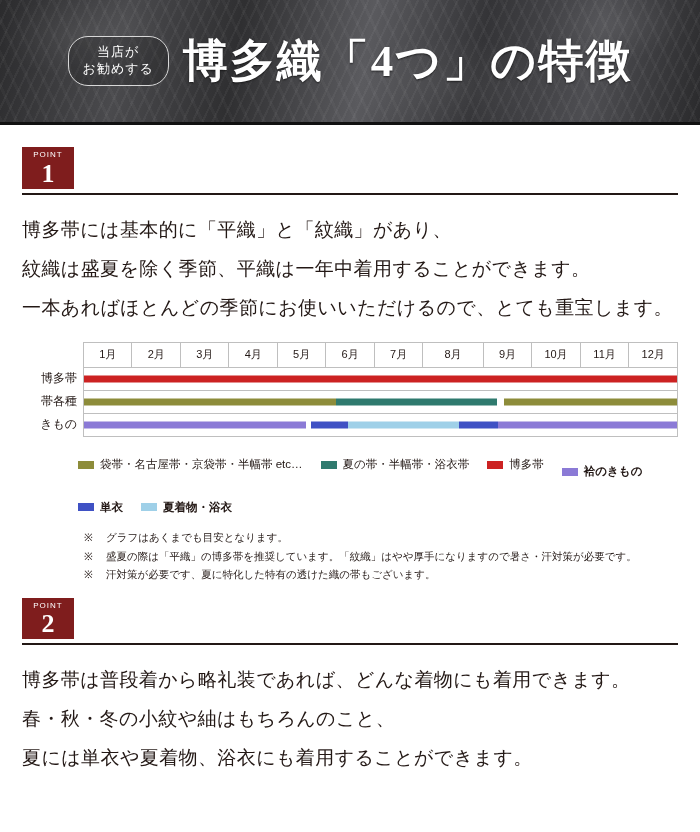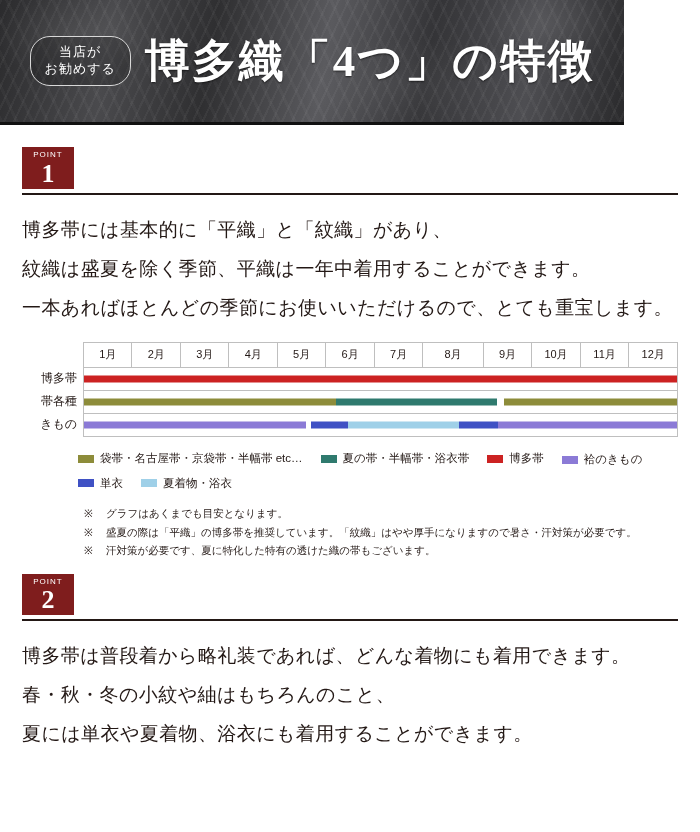--- a/index.html
+++ b/index.html
@@ -11,21 +11,21 @@
     height: 832px;
     background: #ffffff;
     font-family: "Liberation Sans", sans-serif;
     color: #231815;
     overflow: hidden;
   }
 
   
   .banner {
     position: relative;
-    width: 624px;
+    width: 700px;
     height: 122px;
     background:
       repeating-linear-gradient(115deg, rgba(255,255,255,0.045) 0px, rgba(255,255,255,0.045) 2px, rgba(0,0,0,0) 2px, rgba(0,0,0,0) 9px),
       repeating-linear-gradient(65deg, rgba(255,255,255,0.03) 0px, rgba(255,255,255,0.03) 3px, rgba(0,0,0,0) 3px, rgba(0,0,0,0) 14px),
       linear-gradient(100deg, #2b2b2d 0%, #4a4a4d 18%, #2f2f31 34%, #5a5a5e 52%, #343437 68%, #4e4e52 84%, #2a2a2c 100%);
     overflow: hidden;
     border-bottom: 3px solid #111;
   }
   .banner:before {
     content: "";
@@ -169,21 +169,21 @@
     display: flex;
     align-items: center;
     margin-right: 18px;
   }
   .legend-swatch {
     width: 16px;
     height: 8px;
     margin-right: 6px;
     display: inline-block;
   }
-  .legend-row2 { margin-top: 2px; }
+  .legend-row2 { margin-top: 14px; font-weight: bold; }
 
   
   .notes {
     margin: 10px 0 0 62px;
     font-size: 10.5px;
     line-height: 1.75;
     color: #231815;
   }
   .note-row { display: flex; }
   .note-mark { width: 22px; flex: 0 0 auto; }

